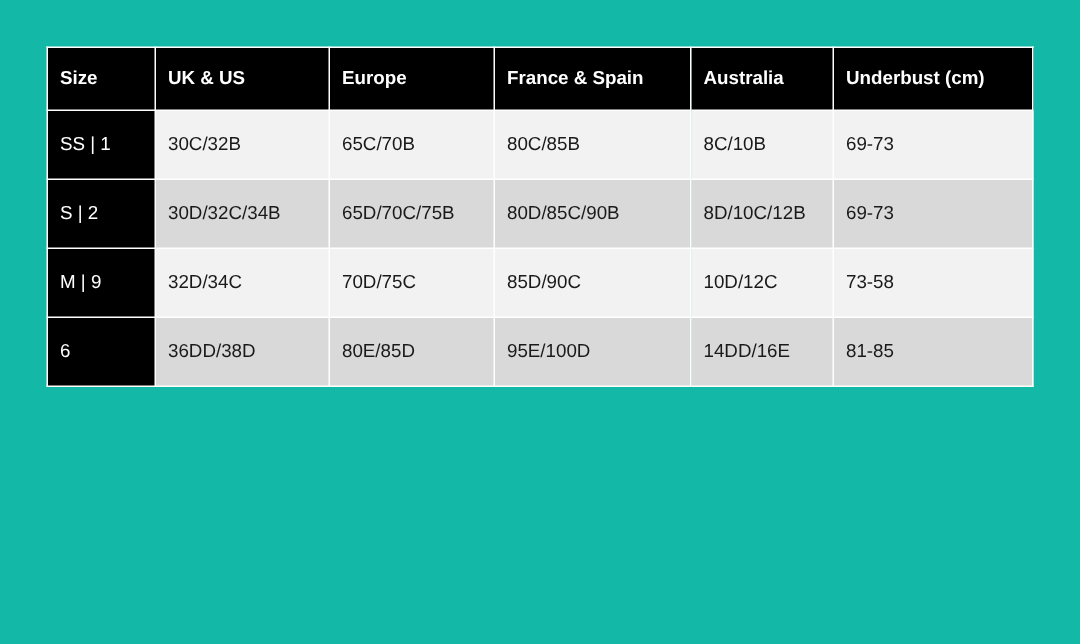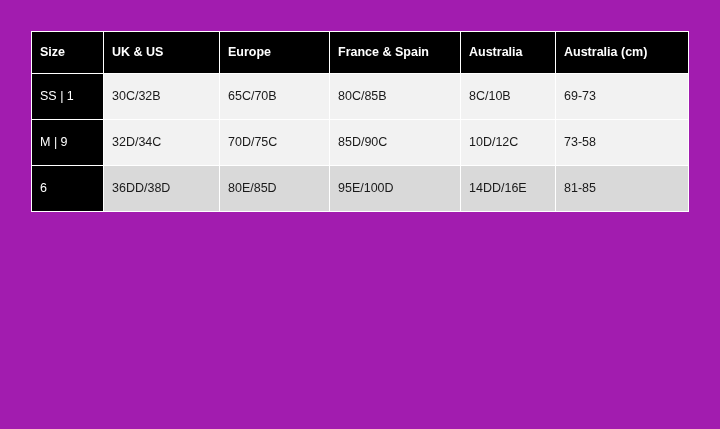--- a/index.html
+++ b/index.html
@@ -10,21 +10,21 @@
   body {
     width: 720px;
     height: 429px;
     font-family: "Liberation Sans", sans-serif;
     overflow: hidden;
   }
   .page {
     position: relative;
     width: 720px;
     height: 429px;
-    background: #a21caf;
+    background: #14b8a6;
   }
   .size-table-wrap {
     position: absolute;
     left: 31px;
     top: 31px;
     width: 657px;
   }
   table.size-table {
     border-collapse: collapse;
     width: 657px;
@@ -86,30 +86,38 @@
           <col class="c4">
           <col class="c5">
       </colgroup>
       <thead>
         <tr>
           <th>Size</th>
           <th>UK &amp; US</th>
           <th>Europe</th>
           <th>France &amp; Spain</th>
           <th>Australia</th>
-          <th>Australia (cm)</th>
+          <th>Underbust (cm)</th>
         </tr>
       </thead>
       <tbody>
         <tr class="light">
           <th class="rowhead">SS | 1</th>
           <td>30C/32B</td>
           <td>65C/70B</td>
           <td>80C/85B</td>
           <td>8C/10B</td>
+          <td>69-73</td>
+        </tr>
+        <tr class="dark">
+          <th class="rowhead">S | 2</th>
+          <td>30D/32C/34B</td>
+          <td>65D/70C/75B</td>
+          <td>80D/85C/90B</td>
+          <td>8D/10C/12B</td>
           <td>69-73</td>
         </tr>
         <tr class="light">
           <th class="rowhead">M | 9</th>
           <td>32D/34C</td>
           <td>70D/75C</td>
           <td>85D/90C</td>
           <td>10D/12C</td>
           <td>73-58</td>
         </tr>

